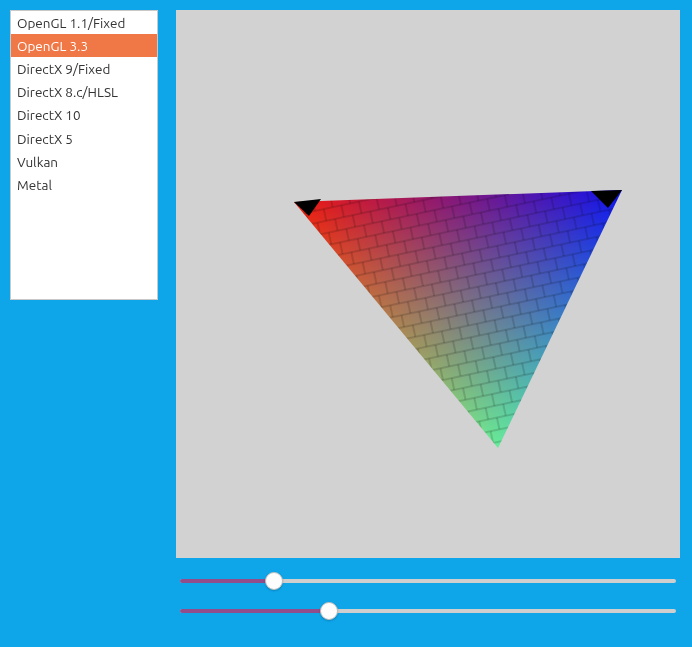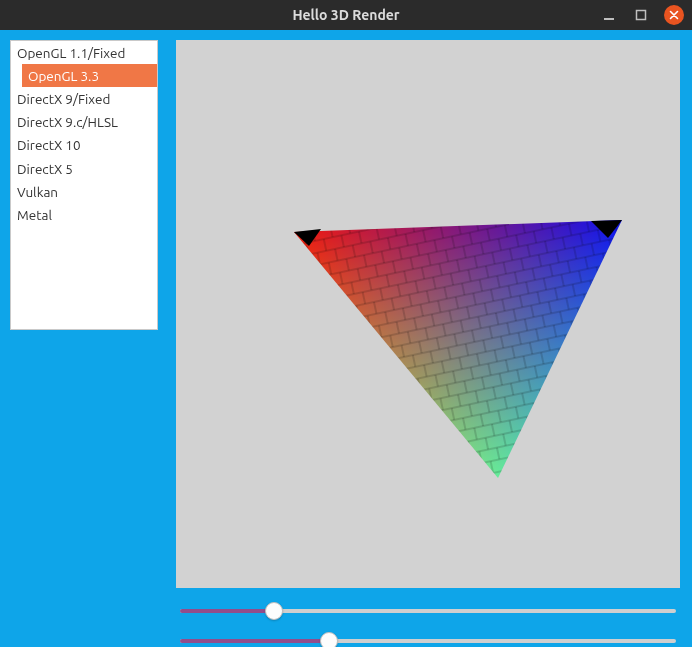--- a/index.html
+++ b/index.html
@@ -70,21 +70,20 @@
     color: #333;
   }
   .list-item {
     padding: 2.5px 6px;
     cursor: pointer;
     line-height: 1.35;
   }
   .list-item.selected {
     background: #f07746;
     color: #fff;
-    margin-left: 11px;
   }
   .viewport {
     position: absolute;
     left: 176px;
     top: 10px;
     width: 504px;
     height: 548px;
     background: #d2d2d2;
     overflow: hidden;
   }
@@ -127,48 +126,28 @@
     border-radius: 50%;
     transform: translate(-50%, -50%);
     box-shadow: 0 1px 2px rgba(0,0,0,.2);
   }
 </style>
 </head>
 <body>
 
 <div class="window">
 
-  <div class="titlebar">
-    <span>Hello 3D Render</span>
-    <div class="title-controls">
-      <div class="ctrl">
-        <svg width="12" height="12" viewBox="0 0 12 12">
-          <rect x="1" y="9" width="10" height="2" fill="#bfbfbf"></rect>
-        </svg>
-      </div>
-      <div class="ctrl">
-        <svg width="12" height="12" viewBox="0 0 12 12">
-          <rect x="1.5" y="1.5" width="9" height="9" fill="none" stroke="#bfbfbf" stroke-width="1.5"></rect>
-        </svg>
-      </div>
-      <div class="ctrl close">
-        <svg width="10" height="10" viewBox="0 0 10 10">
-          <path d="M1.5 1.5 L8.5 8.5 M8.5 1.5 L1.5 8.5" stroke="#fff" stroke-width="1.6" stroke-linecap="round"></path>
-        </svg>
-      </div>
-    </div>
-  </div>
 
   <div class="client">
 
     <div class="listbox" id="renderer-list">
         <div class="list-item">OpenGL 1.1/Fixed</div>
         <div class="list-item selected">OpenGL 3.3</div>
         <div class="list-item">DirectX 9/Fixed</div>
-        <div class="list-item">DirectX 9.c/HLSL</div>
+        <div class="list-item">DirectX 8.c/HLSL</div>
         <div class="list-item">DirectX 10</div>
         <div class="list-item">DirectX 5</div>
         <div class="list-item">Vulkan</div>
         <div class="list-item">Metal</div>
       </div>
 
     <div class="viewport">
       <svg width="504" height="548" viewBox="0 0 504 548">
         <defs>
           <linearGradient id="gR" x1="0" y1="0" x2="1" y2="0">

